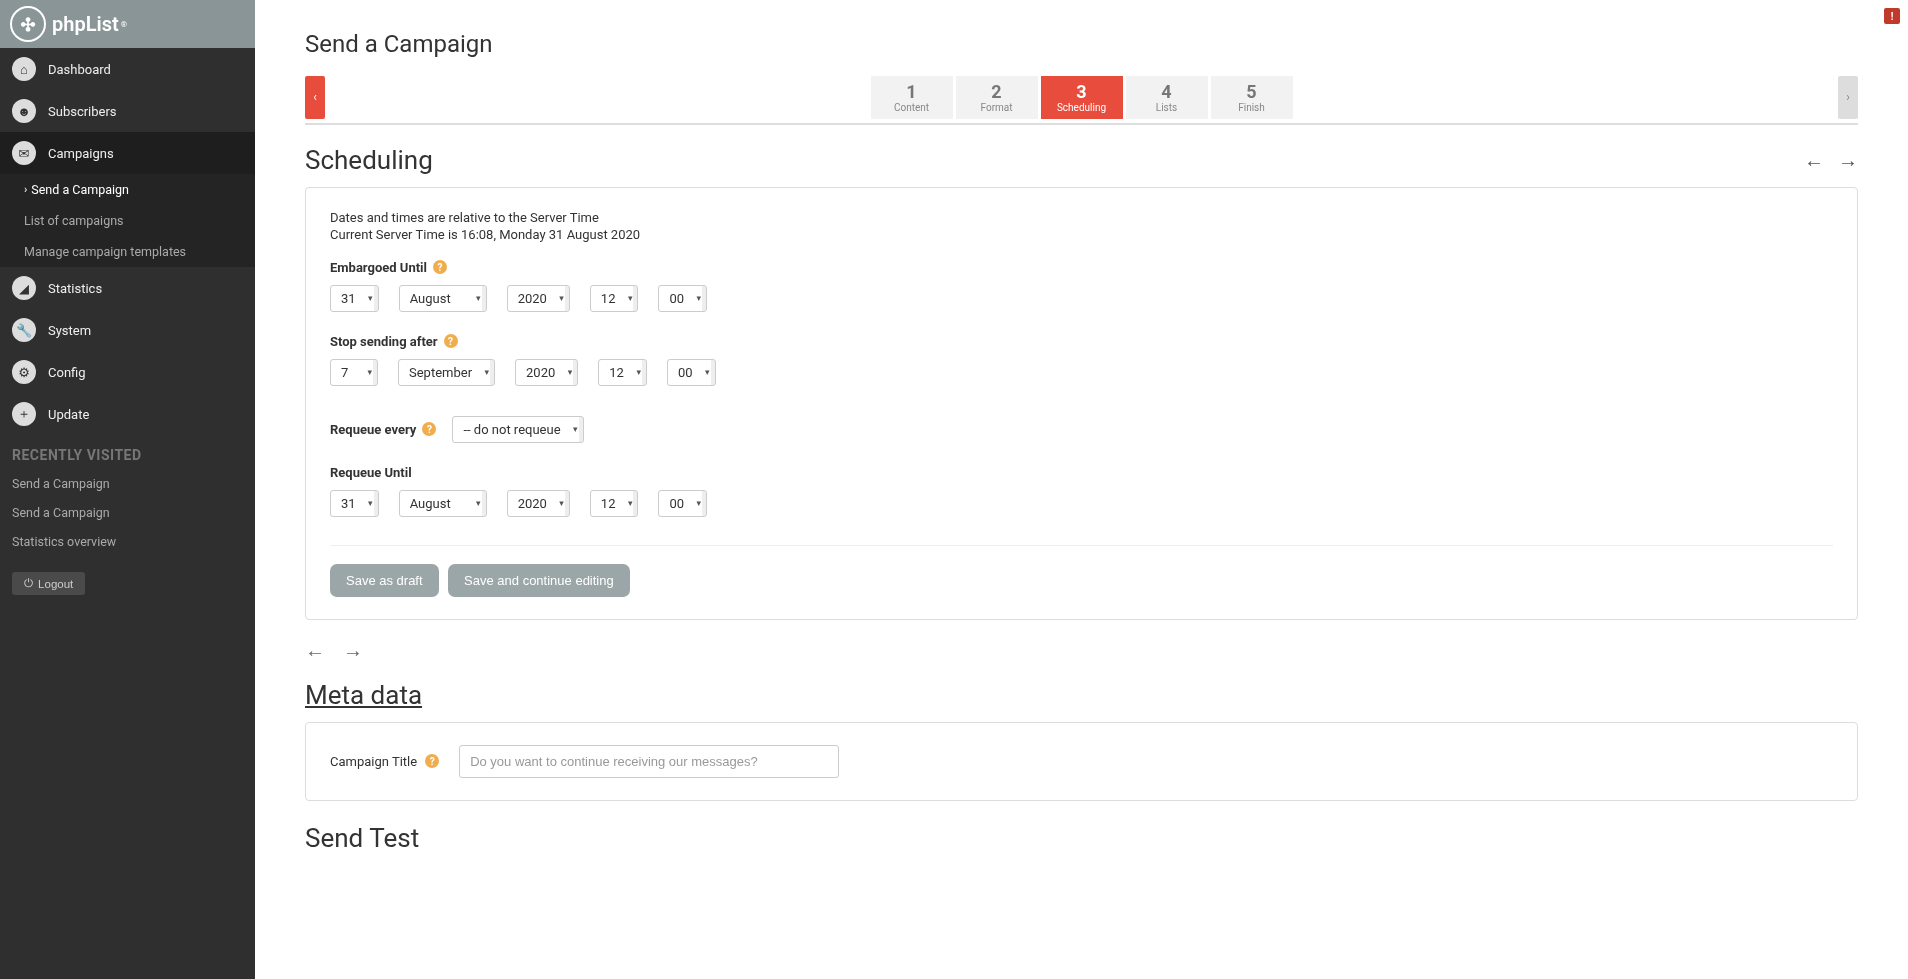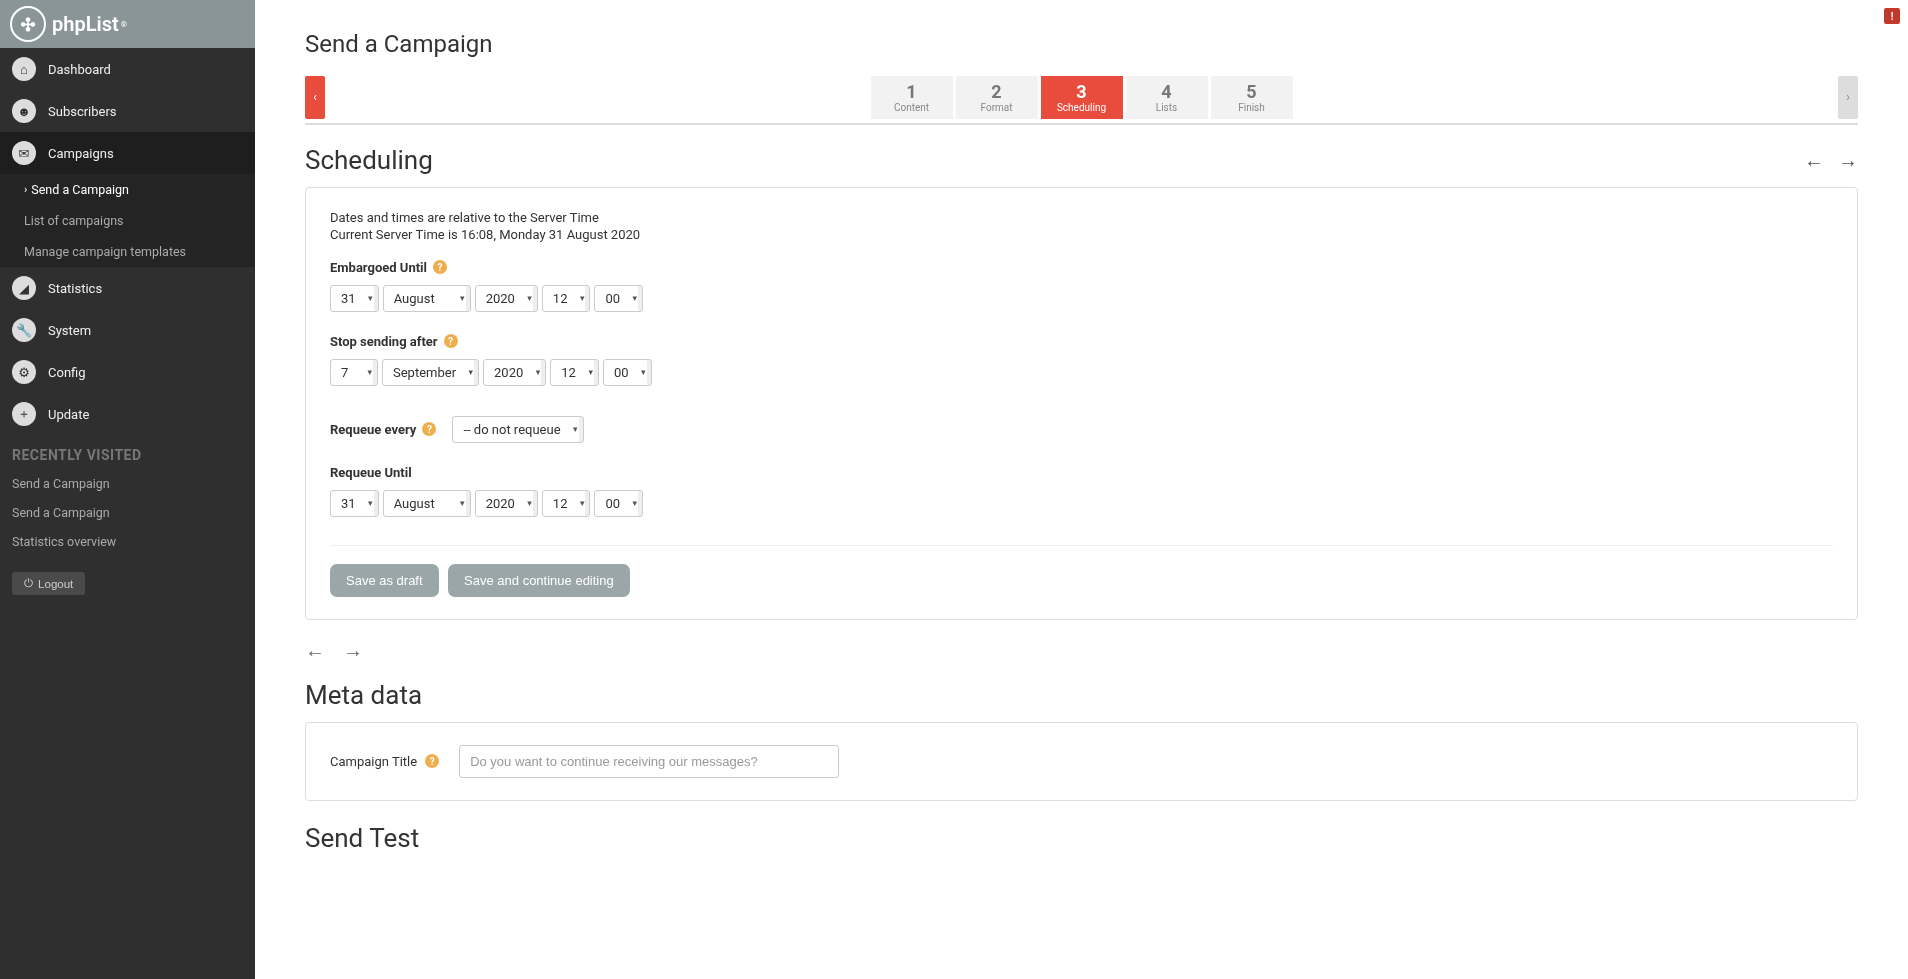--- a/index.html
+++ b/index.html
@@ -43,21 +43,21 @@
 .section-title { font-size: 26px; font-weight: 400; color: #333; }
 .nav-arrows { display: flex; gap: 14px; color: #555; }
 .nav-arrows span { cursor: pointer; font-size: 20px; }
 
 .panel { border: 1px solid #ddd; border-radius: 4px; padding: 22px 24px; }
 .info-text { font-size: 13px; color: #333; margin-bottom: 2px; }
 .field-label { font-weight: 700; font-size: 13px; margin: 22px 0 10px; display: flex; align-items: center; gap: 6px; }
 .field-label:first-of-type { margin-top: 18px; }
 .help-icon { width: 14px; height: 14px; border-radius: 50%; background: #f0ad4e; color: #fff; display: inline-flex; align-items: center; justify-content: center; font-size: 10px; font-weight: 700; }
 
-.date-row { display: flex; gap: 4px; text-align: right; }
+.date-row { display: flex; gap: 20px; text-align: right; }
 .sel { border: 1px solid #ccc; border-radius: 3px; padding: 5px 22px 5px 10px; font-size: 13px; background: #fff; position: relative; min-width: 48px; display: inline-flex; align-items: center; cursor: pointer; box-shadow: inset -14px 0 0 -10px #eee; }
 .sel.month { min-width: 88px; }
 .sel.requeue { min-width: 116px; }
 .sel::after { content: "▾"; position: absolute; right: 5px; top: 50%; transform: translateY(-50%); font-size: 9px; color: #555; }
 
 .inline-field { display: flex; align-items: center; gap: 16px; margin-top: 30px; }
 
 hr.divider { border: none; border-top: 1px solid #eee; margin: 28px 0 18px; }
 .btn { border: none; border-radius: 7px; padding: 9px 16px; font-size: 13px; color: #fff; cursor: pointer; margin-right: 6px; }
 .btn-grey { background: #9aa6a8; }
@@ -227,21 +227,21 @@
     <hr class="divider">
     <button class="btn btn-grey">Save as draft</button>
     <button class="btn btn-grey">Save and continue editing</button>
   </div>
 
   <div class="bottom-nav">
     <span>←</span>
     <span>→</span>
   </div>
 
-  <h2 class="section-title" style="margin:18px 0 12px;">Meta data</h2>
+  <h2 class="section-title" style="margin:18px 0 12px;text-decoration:underline;">Meta data</h2>
   <div class="panel">
     <div class="meta-label-row">
       <span style="font-weight:400;font-size:13px;">Campaign Title</span>
       <span class="help-icon">?</span>
       <input class="text-input" type="text" placeholder="Do you want to continue receiving our messages?" style="">
     </div>
   </div>
 
   <h2 class="section-title" style="margin:22px 0 12px;">Send Test</h2>
 </main>

